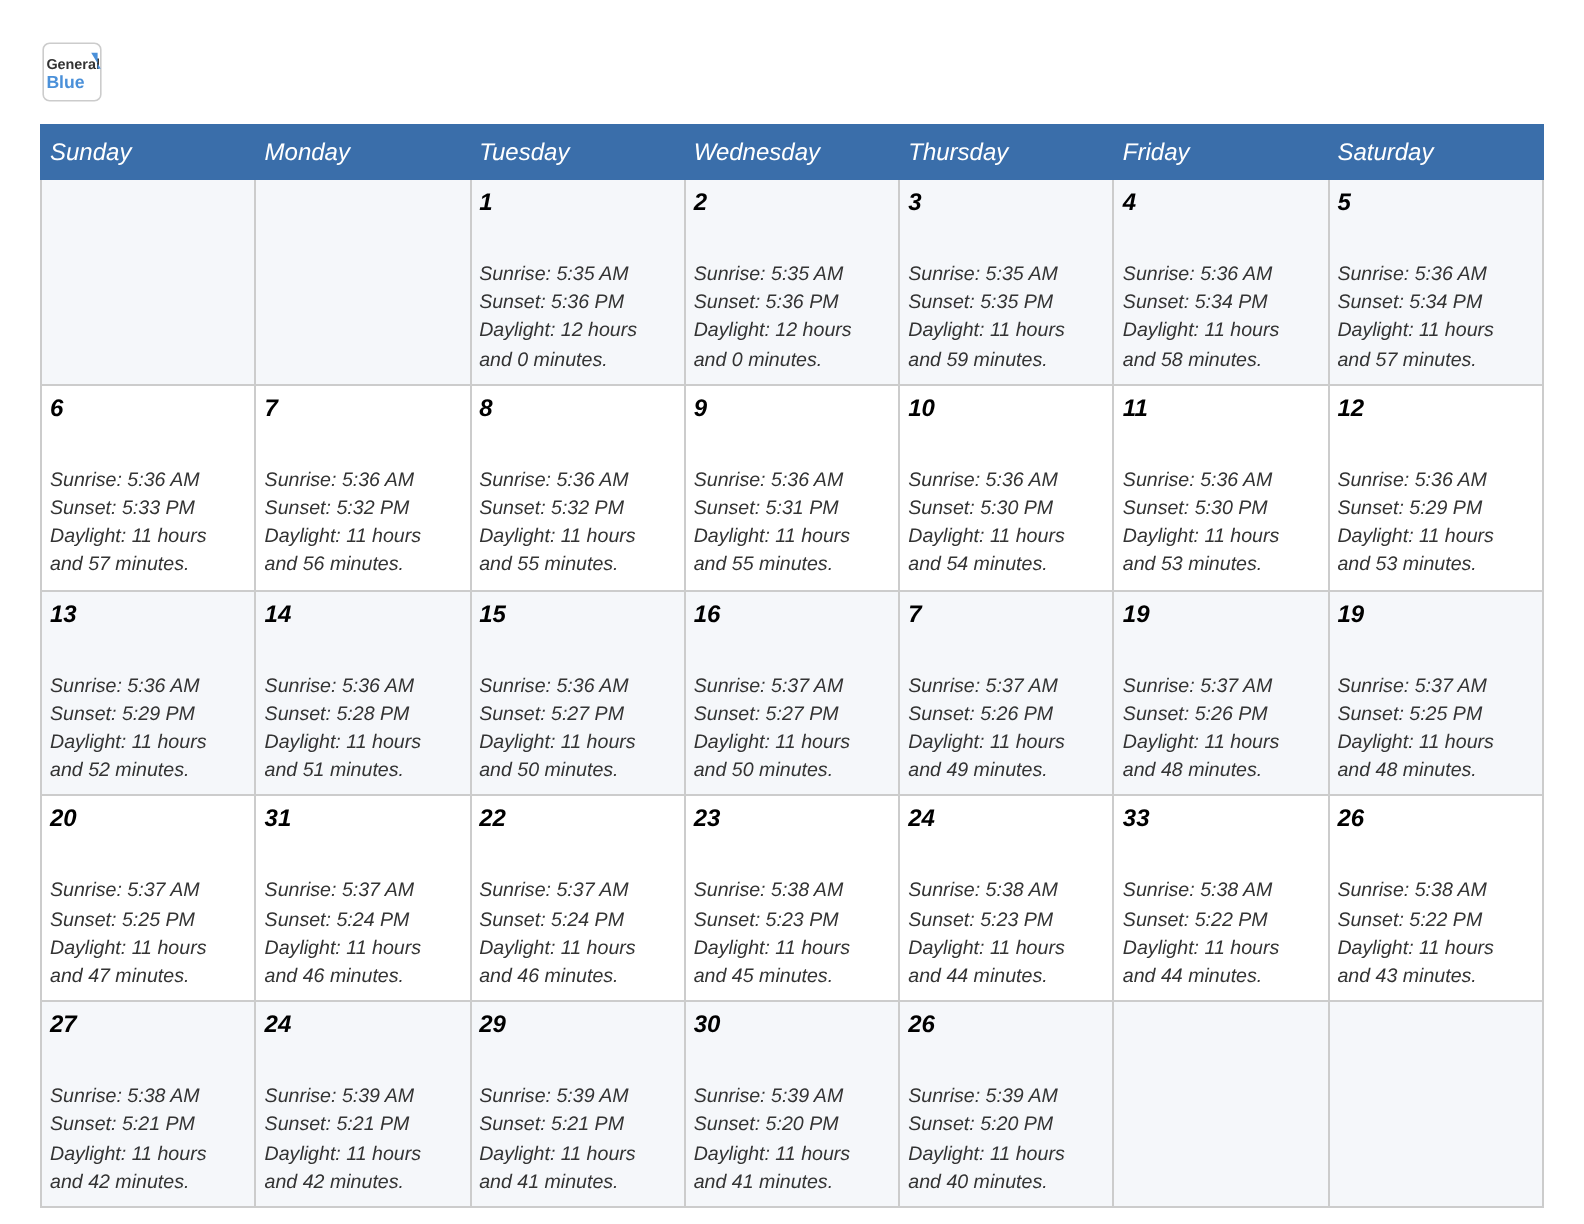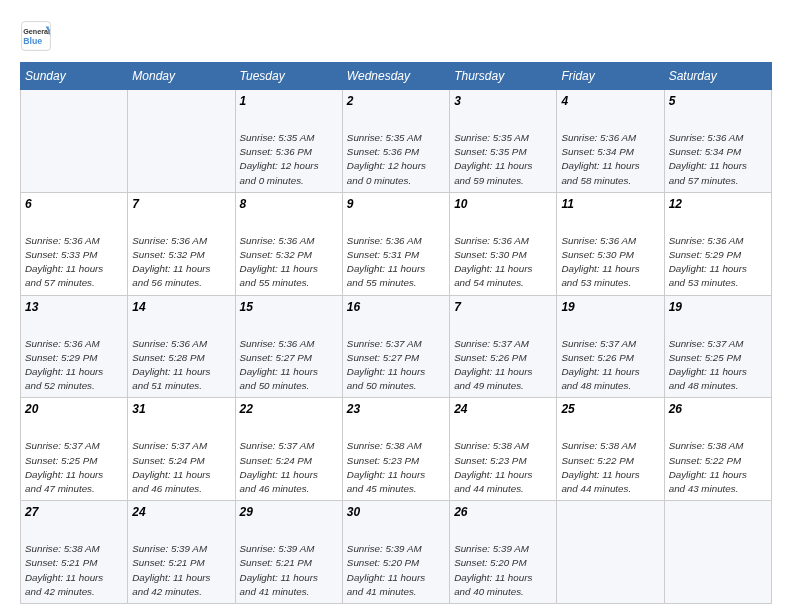--- a/index.html
+++ b/index.html
@@ -226,21 +226,21 @@
         </td>
         <td>
           <span class="day-num">23</span>
           <div class="day-info">Sunrise: 5:38 AM<br>Sunset: 5:23 PM<br>Daylight: 11 hours<br>and 45 minutes.</div>
         </td>
         <td>
           <span class="day-num">24</span>
           <div class="day-info">Sunrise: 5:38 AM<br>Sunset: 5:23 PM<br>Daylight: 11 hours<br>and 44 minutes.</div>
         </td>
         <td>
-          <span class="day-num">25</span>
+          <span class="day-num">33</span>
           <div class="day-info">Sunrise: 5:38 AM<br>Sunset: 5:22 PM<br>Daylight: 11 hours<br>and 44 minutes.</div>
         </td>
         <td>
           <span class="day-num">26</span>
           <div class="day-info">Sunrise: 5:38 AM<br>Sunset: 5:22 PM<br>Daylight: 11 hours<br>and 43 minutes.</div>
         </td>
       </tr>
       <tr>
         <td>
           <span class="day-num">27</span>

